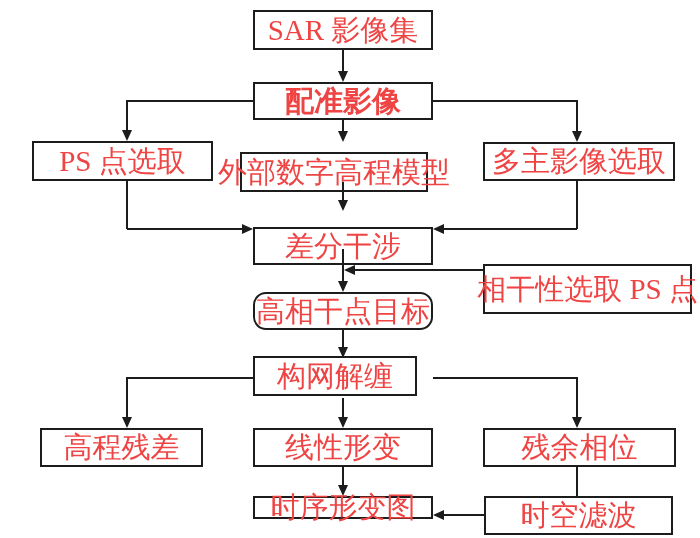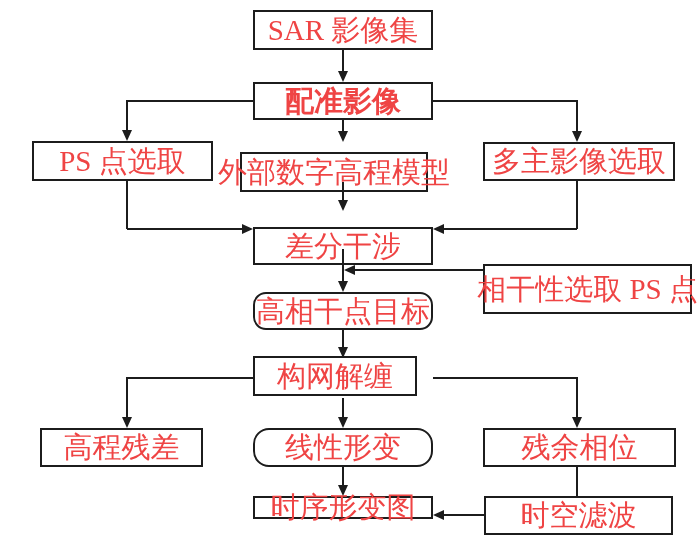--- a/index.html
+++ b/index.html
@@ -49,21 +49,21 @@
   #n-sar    { left: 253px; top: 10px;  width: 180px; height: 40px; }
   #n-reg    { left: 253px; top: 82px;  width: 180px; height: 38px; font-weight: bold; }
   #n-ps     { left: 32px;  top: 141px; width: 181px; height: 40px; }
   #n-dem    { left: 240px; top: 152px; width: 188px; height: 40px; }
   #n-multi  { left: 483px; top: 142px; width: 192px; height: 39px; }
   #n-diff   { left: 253px; top: 211px; width: 180px; height: 38px; margin-top: 16px; }
   #n-coh    { left: 483px; top: 264px; width: 209px; height: 50px; }
   #n-high   { left: 253px; top: 292px; width: 180px; height: 38px; border-radius: 13px; }
   #n-net    { left: 253px; top: 356px; width: 164px; height: 40px; }
   #n-elev   { left: 40px;  top: 428px; width: 163px; height: 39px; }
-  #n-lin    { left: 253px; top: 428px; width: 180px; height: 39px; border-radius: 16px; }
+  #n-lin    { left: 253px; top: 428px; width: 180px; height: 39px; }
   #n-resid  { left: 483px; top: 428px; width: 193px; height: 39px; }
   #n-ts     { left: 253px; top: 496px; width: 180px; height: 23px; }
   #n-filt   { left: 484px; top: 496px; width: 189px; height: 39px; }
 </style>
 </head>
 <body>
 
 <div class="canvas">
 
   <div class="node" id="n-sar">SAR 影像集</div>

